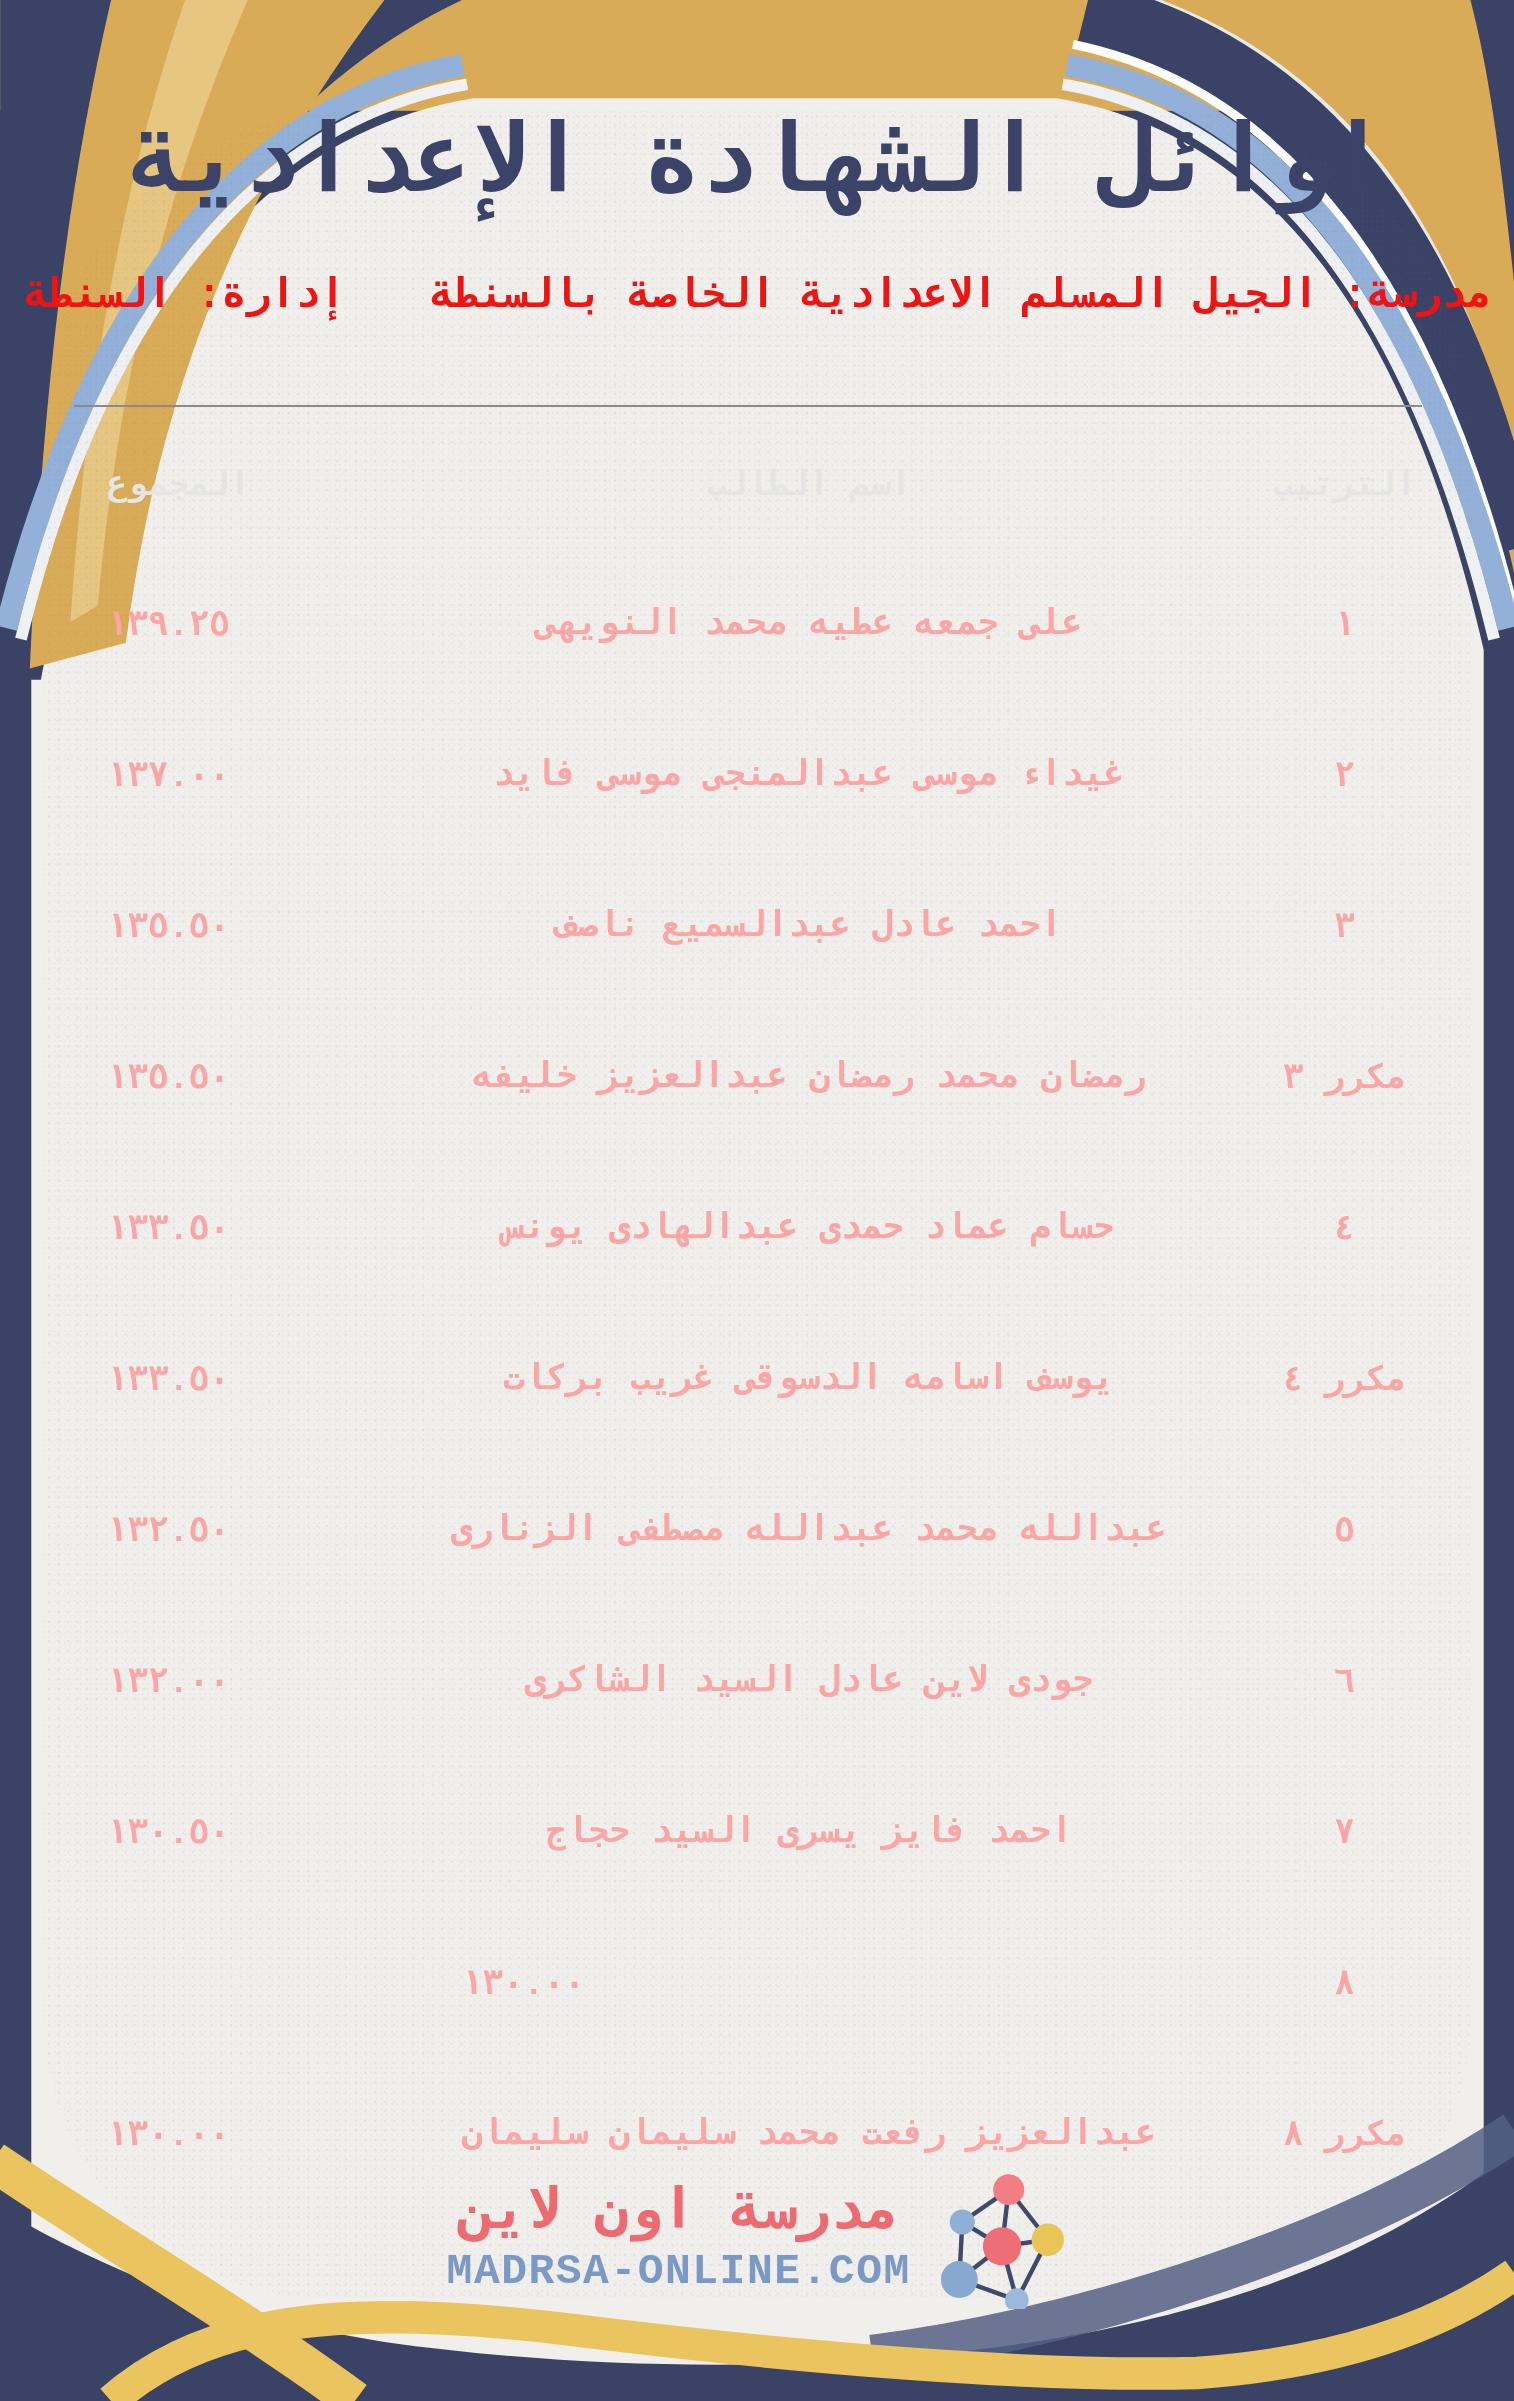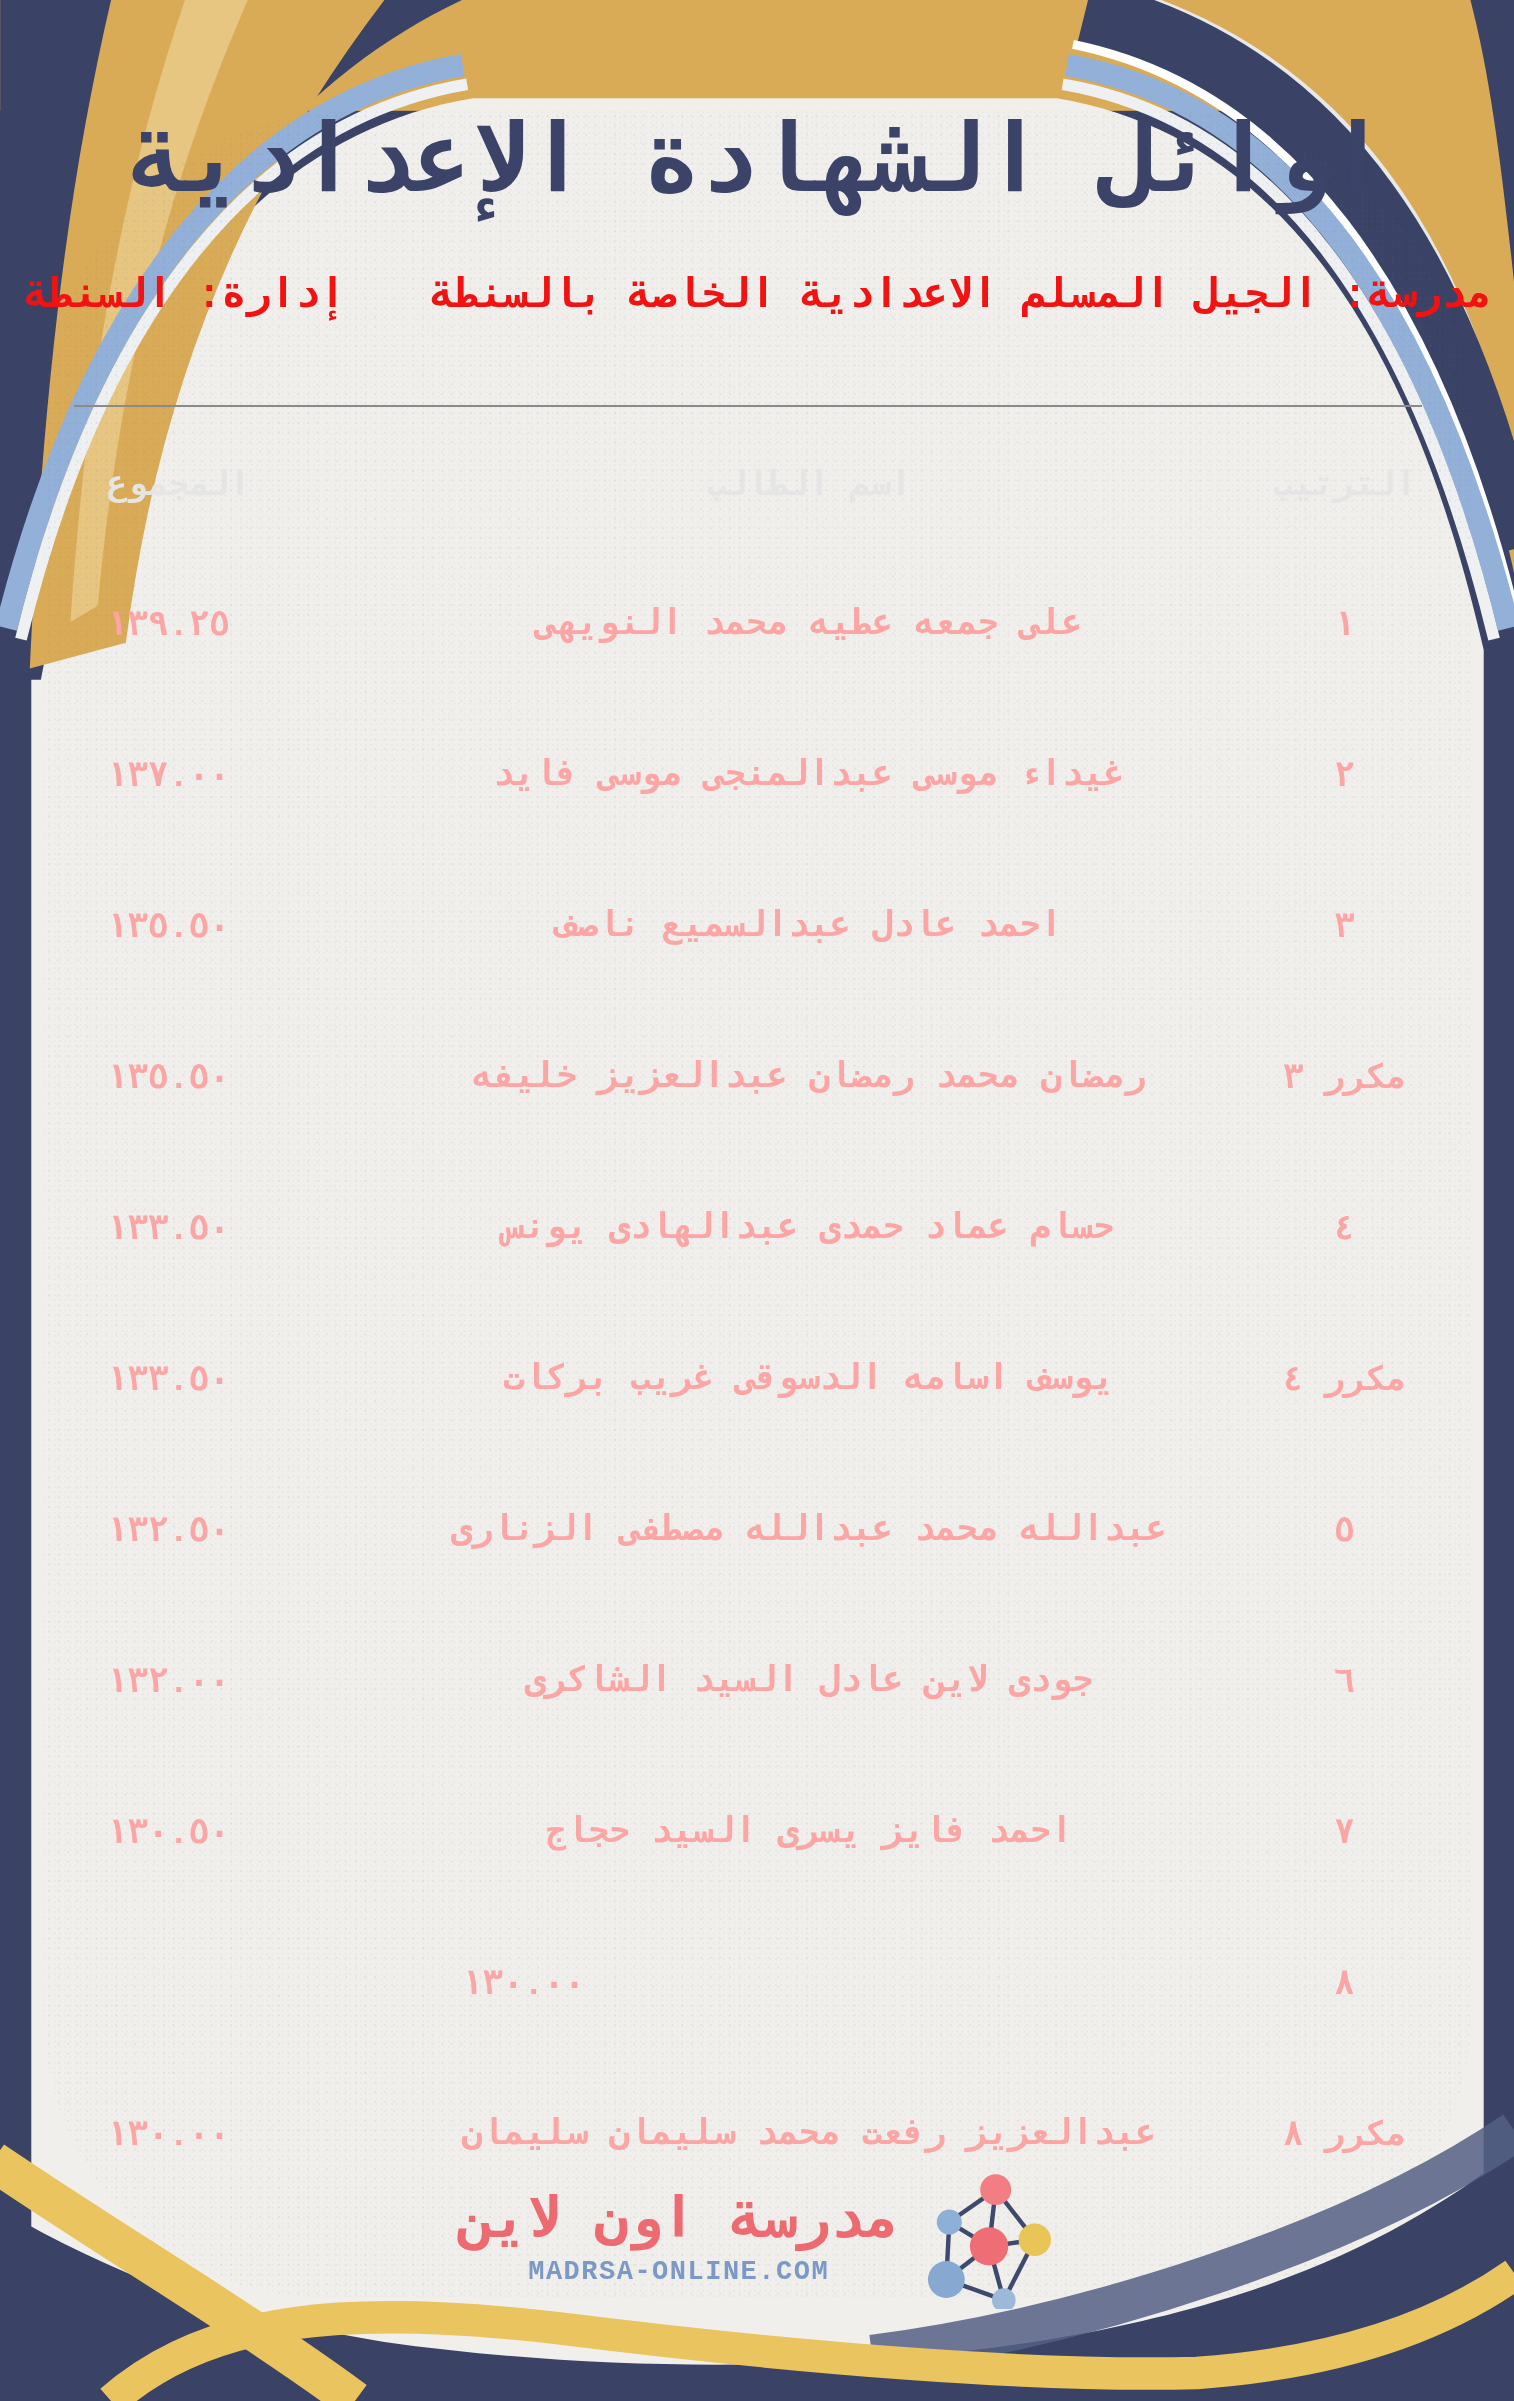--- a/index.html
+++ b/index.html
@@ -54,21 +54,21 @@
   .cell.name{font-size:35px;text-align:center;}
   .cell.total{font-size:34px;text-align:left;padding-left:63px;direction:ltr;}
   .thead .cell{font-size:34px;color:#e5e5e5;}
   .footer{
     position:absolute;top:2169px;left:0;width:1515px;
     display:flex;justify-content:center;align-items:center;gap:20.7px;
     direction:rtl;
   }
   .brand-col{display:flex;flex-direction:column;align-items:center;gap:4.4px;}
   .brand-ar{font-size:56px;font-weight:bold;color:#ed6a70;line-height:1.1;}
-  .brand-en{font-size:27px;font-weight:bold;color:#7b99c6;letter-spacing:1.5px;line-height:1.05;}
+  .brand-en{font-size:43px;font-weight:bold;color:#7b99c6;letter-spacing:1.5px;line-height:1.05;}
   .logo-icon{width:137px;height:140px;}
 </style>
 </head>
 <body>
 
 <div class="canvas">
 
   <svg class="bg-svg" viewBox="0 0 2050 3250" aria-hidden="true">
 
     <rect width="2050" height="3250" fill="#3a4366"></rect>

